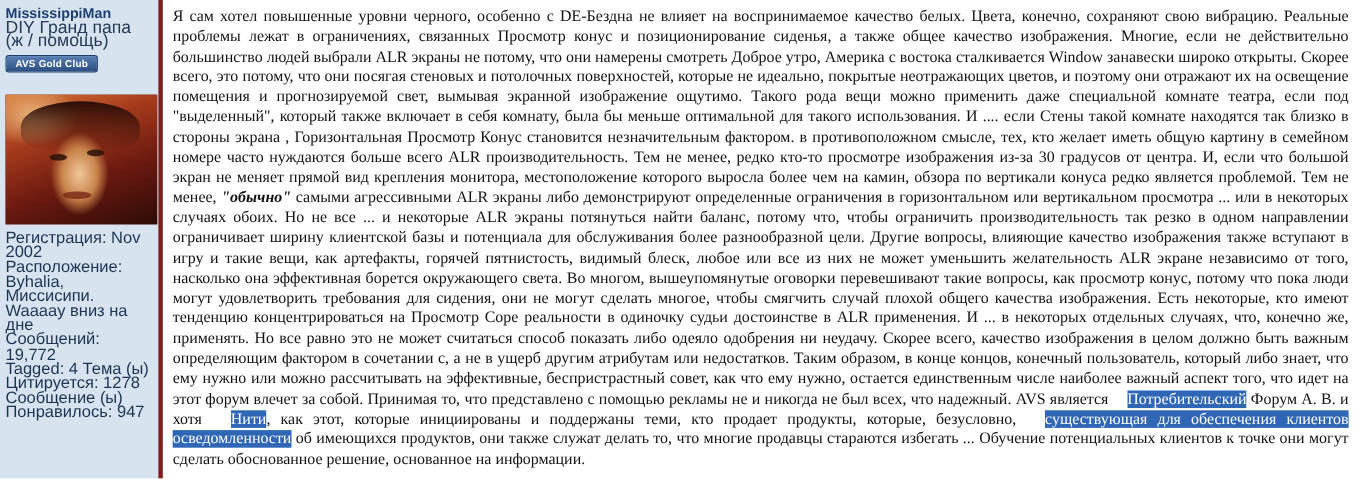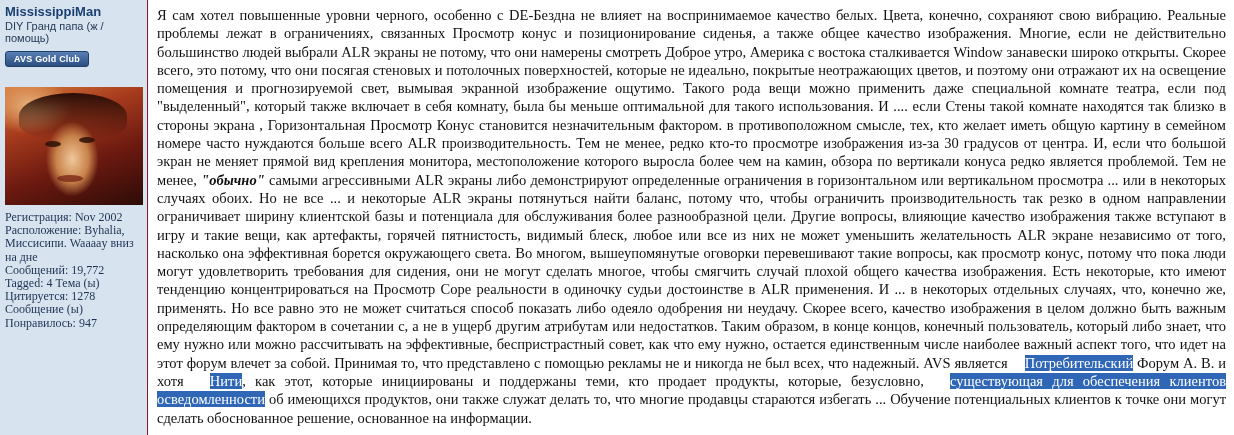--- a/index.html
+++ b/index.html
@@ -15,35 +15,35 @@
   .post {
     display: flex;
     width: 1234px;
     height: 435px;
   }
   
   .userpanel {
     width: 148px;
     min-width: 148px;
     background: #d8e3f0;
-    border-right: 1px solid #7f1d1d;
+    border-right: 4px solid #7f1d1d;
     padding: 4px 5px 0 5px;
     position: relative;
   }
   .username {
     font-family: "Liberation Sans", sans-serif;
     font-size: 13px;
     font-weight: bold;
     color: #1b3f73;
     line-height: 15px;
     margin-bottom: 1px;
   }
   .usertitle {
     font-family: "Liberation Sans", sans-serif;
-    font-size: 11px;
+    font-size: 16px;
     color: #243a55;
     line-height: 12px;
     margin-bottom: 4px;
   }
   .badge {
     display: inline-block;
     background: linear-gradient(#5a7fb4, #2c4f82);
     border: 1px solid #20406c;
     border-radius: 3px;
     color: #ffffff;
@@ -95,22 +95,22 @@
   .avatar .eye2 { left: 74px; top: 50px; }
   .avatar .mouth {
     position: absolute;
     left: 52px; top: 88px;
     width: 26px; height: 7px;
     background: #7a2718;
     border-radius: 50%;
     opacity: .8;
   }
   .stats {
-    font-family: Liberation Serif, serif;
-    font-size: 12px;
+    font-family: Liberation Sans, sans-serif;
+    font-size: 15px;
     color: #1d3352;
     line-height: 13.2px;
   }
   .stats div { white-space: normal; }
   
   .body {
     flex: 1;
     padding: 6px 8px 0 9px;
     font-size: 14.5px;
     line-height: 18.3px;

